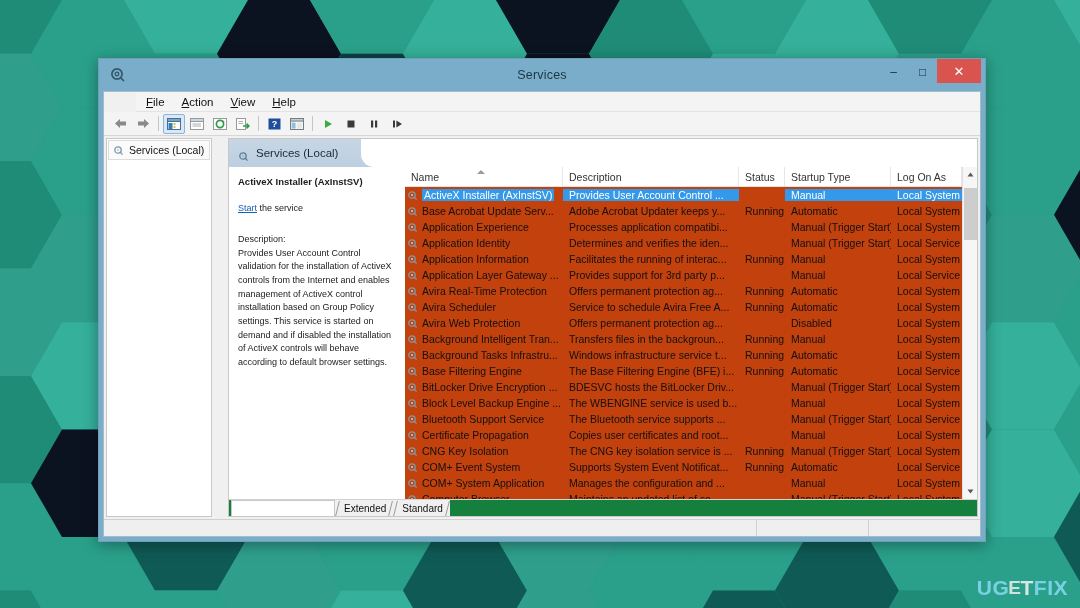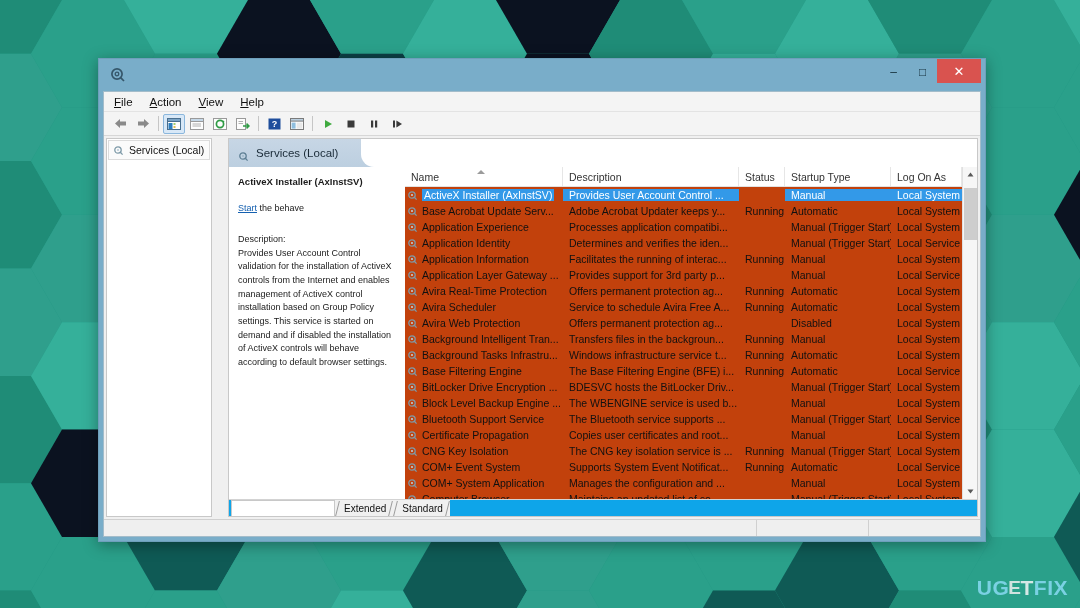--- a/index.html
+++ b/index.html
@@ -59,20 +59,21 @@
   
   #client {
     flex:1; background:#f0f0f0; border:1px solid #a3bcca;
     display:flex; flex-direction:column; min-height:0;
   }
   
   #menubar {
     height:20px; flex:0 0 20px; background:#f4f4f4;
     display:flex; align-items:center; padding-left:10px; gap:17px;
     border-bottom:1px solid #e3e3e3;
+    margin-left:32px;
   }
   #menubar span { font-size:11.5px; color:#111; }
   #menubar span u { text-decoration:underline; }
 
   
   #toolbar {
     height:24px; flex:0 0 24px; background:#f4f4f4;
     display:flex; align-items:center; padding-left:5px; gap:1px;
     border-bottom:1px solid #d7d7d7;
   }
@@ -169,21 +170,21 @@
     width:15px; flex:0 0 15px; background:#f6f6f6; border-left:1px solid #e0e0e0;
     display:flex; flex-direction:column; align-items:center;
   }
   .vs-arrow { height:15px; width:15px; display:flex; align-items:center; justify-content:center;
               color:#5a5a5a; font-size:8px; }
   .vs-track { flex:1; width:15px; position:relative; }
   .vs-thumb { position:absolute; top:6px; left:1px; width:13px; height:52px; background:#cdcdcd; }
 
   
   #tabs {
-    height:17px; flex:0 0 17px; background:#0ea5e9;
+    height:17px; flex:0 0 17px; background:#15803d;
     display:flex; align-items:flex-end; padding-left:2px;
     border-top:1px solid #d3d3d3;
   }
   .tabspacer { width:104px; flex:0 0 104px; height:16px; background:#fff; border:1px solid #c8c8c8; border-bottom:none; }
   .tab {
     position:relative; height:16px; display:flex; align-items:center;
     font-size:10px; color:#111; padding:0 7px 0 9px;
     background:#f0f0f0;
   }
   .tab::before, .tab::after {
@@ -336,20 +337,21 @@
 <div id="window">
 
   <div id="titlebar">
     <span class="app-icon">
       <svg viewBox="0 0 18 18" width="18" height="18">
         <circle cx="8" cy="8" r="5.1" fill="none" stroke="#35566a" stroke-width="1.7"></circle>
         <circle cx="8" cy="8" r="1.8" fill="none" stroke="#35566a" stroke-width="1.3"></circle>
         <line x1="11.6" y1="11.6" x2="15" y2="15" stroke="#35566a" stroke-width="1.7"></line>
       </svg>
     </span>
+    <span class="title">Services</span>
     <span class="wbtns">
       <span class="wbtn">–</span>
       <span class="wbtn">□</span>
       <span class="wbtn close">✕</span>
     </span>
   </div>
 
   <div id="client">
 
     <div id="menubar">
@@ -470,21 +472,21 @@
           </span>
           <span class="ph-title">Services (Local)</span>
           <span class="ph-round"></span>
           <span class="ph-fill"></span>
         </div>
 
         <div id="pane-split">
 
           <div id="detail">
             <div class="d-title">ActiveX Installer (AxInstSV)</div>
-            <div class="d-action"><a href="#">Start</a><span> the behave</span></div>
+            <div class="d-action"><a href="#">Start</a><span> the service</span></div>
             <div class="d-desc-label">Description:</div>
             <div class="d-desc">Provides User Account Control validation for the installation of ActiveX controls from the Internet and enables management of ActiveX control installation based on Group Policy settings. This service is started on demand and if disabled the installation of ActiveX controls will behave according to default browser settings.</div>
           </div>
 
           <div id="listwrap">
             <div id="list">
               <div class="lhead" id="list-header">
                   <div class="hc w-name">
                     <span>Name</span>
                     <span class="sortcaret"></span>

